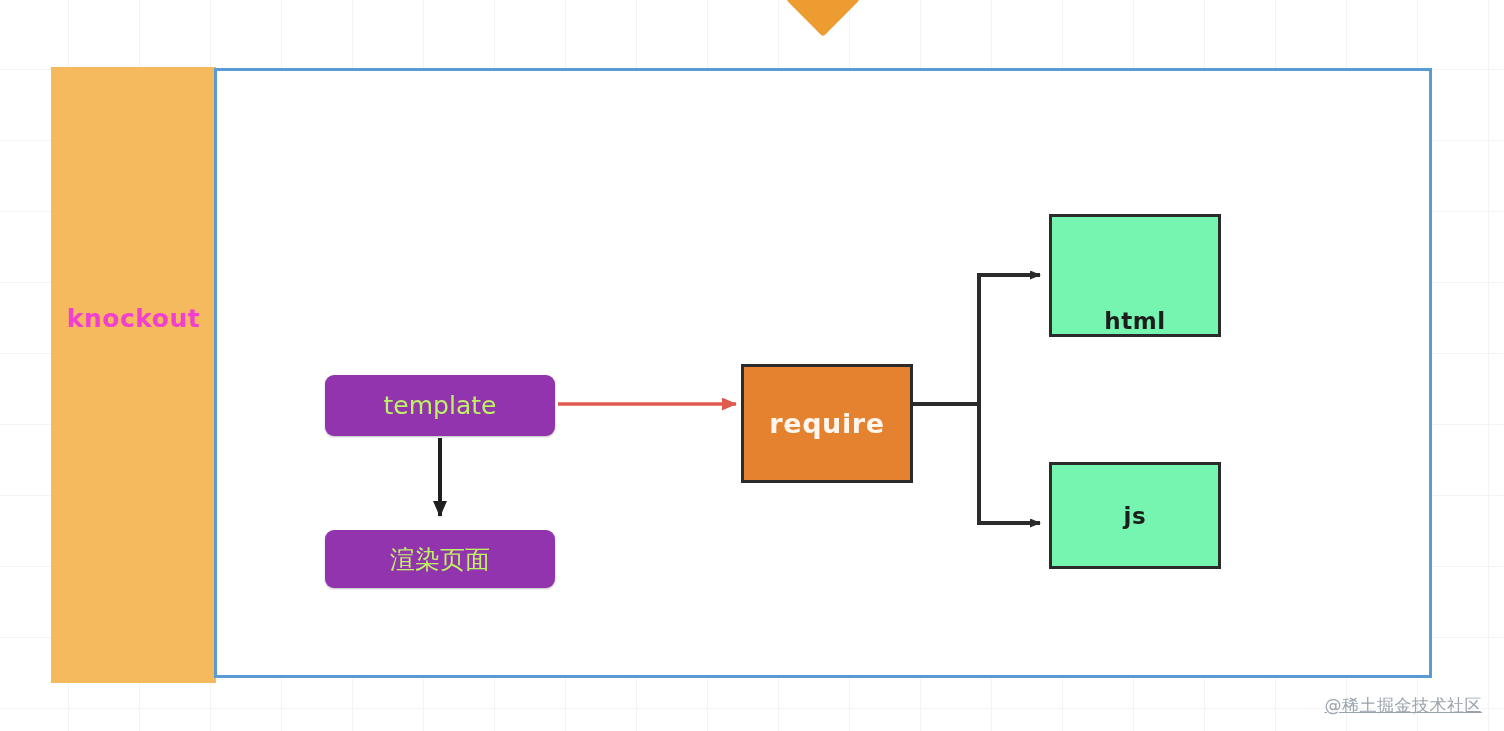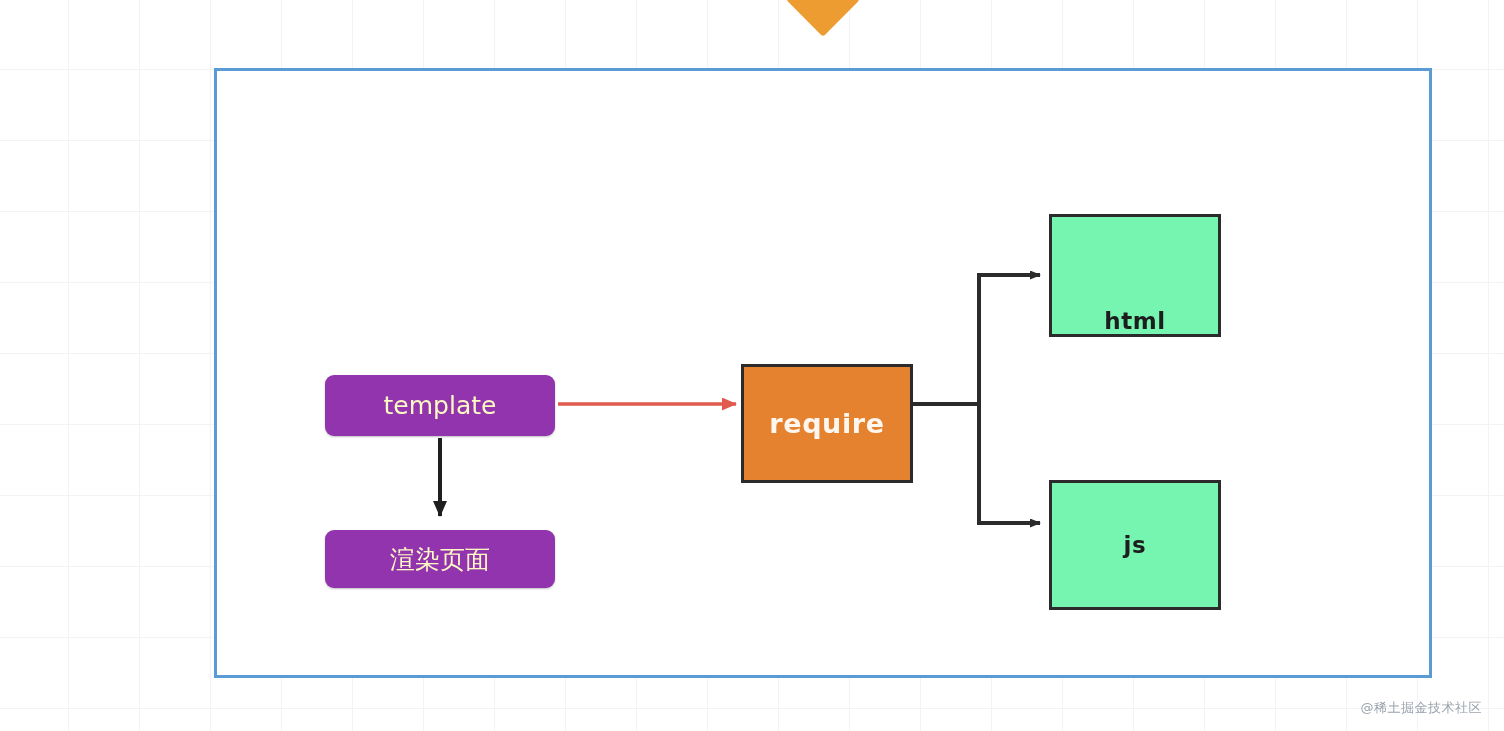--- a/index.html
+++ b/index.html
@@ -86,21 +86,21 @@
     display: flex;
     align-items: center;
     justify-content: center;
     box-sizing: border-box;
     white-space: nowrap;
   }
 
   .node-purple {
     background: #9234ae;
     border-radius: 9px;
-    color: #fef9c3;
+    color: #bef264;
     font-size: 25px;
     font-family: "DejaVu Sans", "Liberation Sans", sans-serif;
     box-shadow: 0 1px 2px rgba(0,0,0,0.25);
   }
 
   .node-orange {
     background: #e5822f;
     border: 3px solid #2b2b2b;
     color: #fff7ef;
     font-size: 27px;
@@ -116,49 +116,53 @@
     font-size: 23px;
     font-weight: bold;
     letter-spacing: 0.6px;
   }
 
   
   #node-template  { left: 325px;  top: 375px; width: 230px; height: 61px; }
   #node-render    { left: 325px;  top: 530px; width: 230px; height: 58px; font-family: Liberation Serif, serif; }
   #node-require   { left: 741px;  top: 344px; width: 172px; height: 119px; }
   #node-html      { left: 1049px; top: 214px; width: 172px; height: 123px; align-items: flex-end; }
-  #node-js        { left: 1049px; top: 480px; width: 172px; height: 130px; }
+  #node-js        { left: 1049px; top: 462px; width: 172px; height: 107px; }
 
   
   #connectors {
     position: absolute;
     inset: 0;
     pointer-events: none;
   }
 
   
   #watermark {
     position: absolute;
     right: 22px;
     bottom: 14px;
     color: #9aa3ad;
-    font-size: 13px;
+    font-size: 17px;
     letter-spacing: 0.5px;
     font-family: "DejaVu Sans", "Liberation Sans", sans-serif;
+    text-decoration: underline;
   }
 </style>
 </head>
 <body>
 
 <div id="canvas">
 
   <div id="grid-wash"></div>
 
   <div id="top-marker"></div>
 
+  <div id="knockout-panel">
+    <span id="knockout-label">knockout</span>
+  </div>
 
   <div id="blue-frame"></div>
 
   <svg id="connectors" width="1504" height="731" viewBox="0 0 1504 731">
     <defs>
       <marker id="arrow-dark" markerWidth="11" markerHeight="9" refX="10" refY="4.5" orient="auto" markerUnits="userSpaceOnUse">
         <path d="M0,0 L11,4.5 L0,9 z" fill="#2b2b2b"></path>
       </marker>
       <marker id="arrow-dark-big" markerWidth="16" markerHeight="14" refX="15" refY="7" orient="auto" markerUnits="userSpaceOnUse">
         <path d="M0,0 L16,7 L0,14 z" fill="#1f1f1f"></path>

